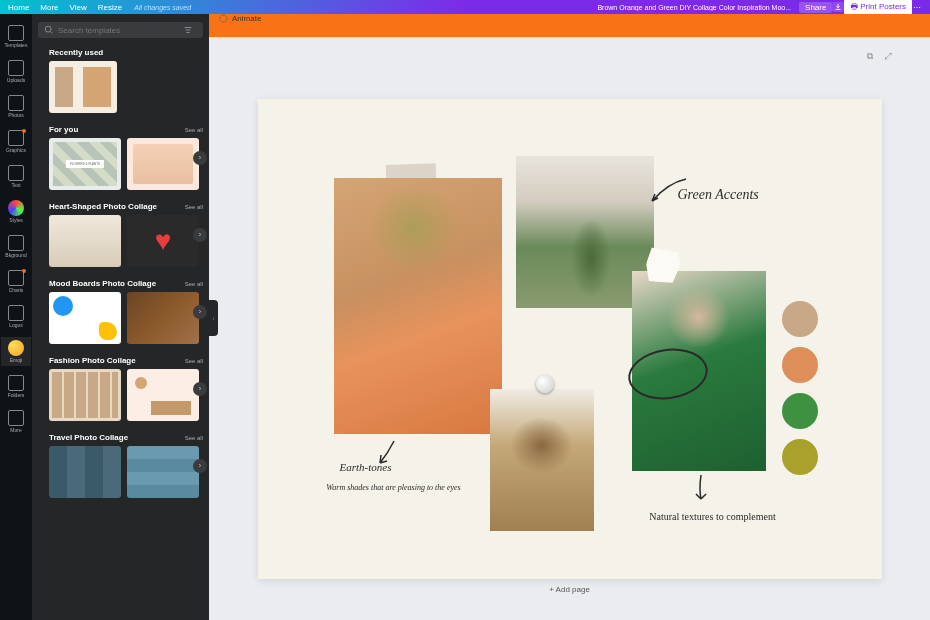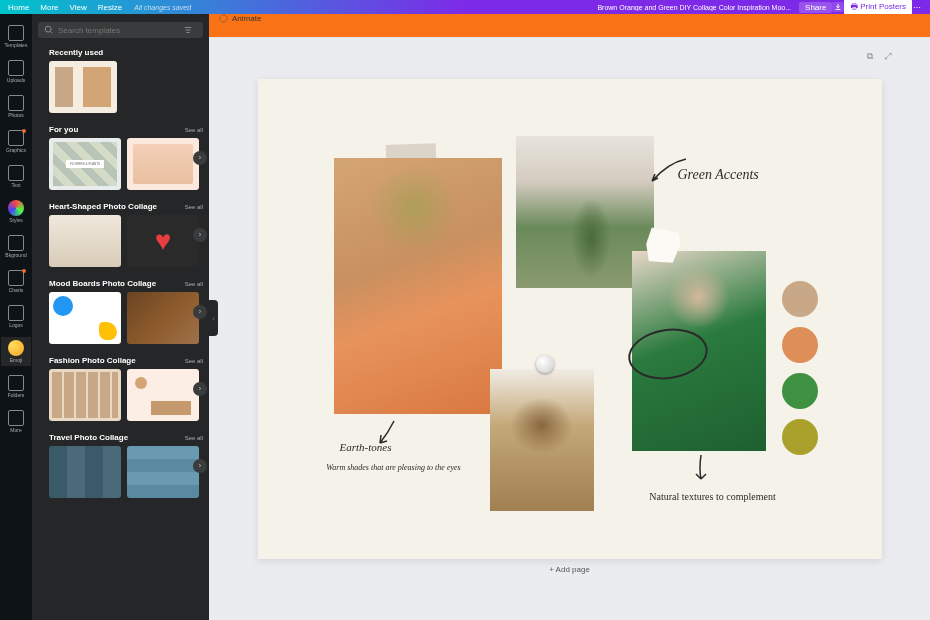--- a/index.html
+++ b/index.html
@@ -76,21 +76,21 @@
 .expand-tab { position:absolute; left:209px; top:300px; width:9px; height:36px; background:#252627; border-radius:0 4px 4px 0; display:flex; align-items:center; justify-content:center; color:#888; font-size:6px; cursor:pointer; z-index:10; }
 
 .canvas-area { flex: 1; background: #ebecf0; position: relative; display: flex; flex-direction: column; }
 .toolbar { height: 24px; background: #f97316; border-bottom: 1px solid #e4e4e7; display: flex; align-items: flex-start; padding: 0 10px; }
 .toolbar .anim { display: flex; align-items: center; gap: 4px; font-size: 8px; color: #333; cursor: pointer; }
 .toolbar .anim svg { width: 9px; height: 9px; }
 
 .page-controls { position: absolute; top: 36px; right: 36px; display: flex; gap: 6px; }
 .page-controls .pc { width: 12px; height: 12px; color: #888; cursor: pointer; font-size: 9px; display:flex; align-items:center; justify-content:center; }
 
-.canvas-wrap { flex: 1; display: flex; align-items: center; justify-content: center; padding: 20px 0; overflow: auto; }
+.canvas-wrap { flex: 1; display: flex; align-items: flex-end; justify-content: center; padding: 20px 0; overflow: auto; }
 .canvas { width: 624px; height: 480px; background: #f5f2e9; position: relative; box-shadow: 0 2px 8px rgba(0,0,0,0.1); font-family: 'Comic Sans MS', cursive; }
 
 .photo { position: absolute; background-size: cover; }
 .p1 { left: 76px; top: 79px; width: 168px; height: 256px; background: linear-gradient(160deg, #d4a574 0%, #c89060 40%, #e8935c 60%, #d87840 100%); }
 .p1::before { content:''; position:absolute; top:10px; left:30px; width:100px; height:80px; background:radial-gradient(circle,rgba(154,160,78,0.6),transparent 70%); transform:rotate(-20deg); }
 .tape1 { position:absolute; left:128px; top:65px; width:50px; height:18px; background:rgba(210,200,185,0.7); transform:rotate(-2deg); }
 .p2 { left: 258px; top: 57px; width: 138px; height: 152px; background: linear-gradient(180deg, #e8e4dc 0%, #d4ccc0 30%, #6a8a5a 60%, #8a9a70 100%); }
 .p2::before { content:''; position:absolute; bottom:10px; left:40%; width:40px; height:80px; background:radial-gradient(ellipse at center,#4a6a3a,transparent 70%); }
 .p3 { left: 232px; top: 290px; width: 104px; height: 142px; background: linear-gradient(180deg, #f0ece4 0%, #c4a878 40%, #a08050 100%); }
 .p3::before { content:''; position:absolute; top:20%; left:20%; width:60%; height:40%; background:radial-gradient(ellipse,#8a6840,transparent 70%); border-radius:40%; }

